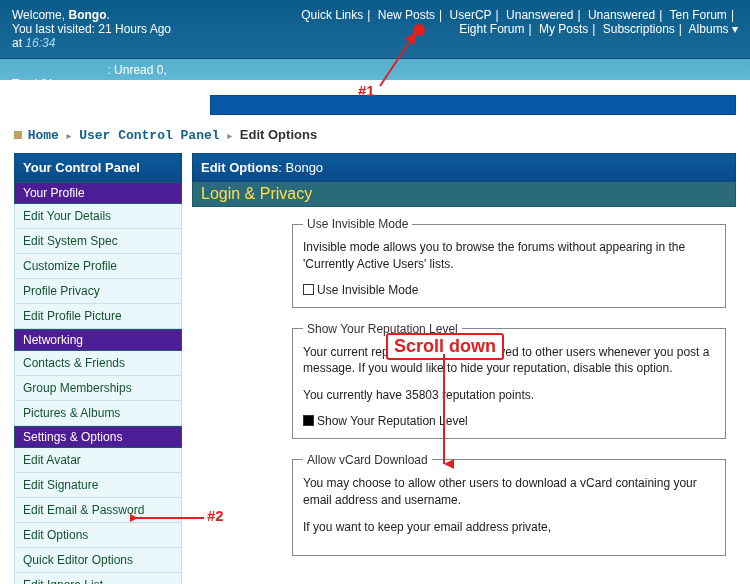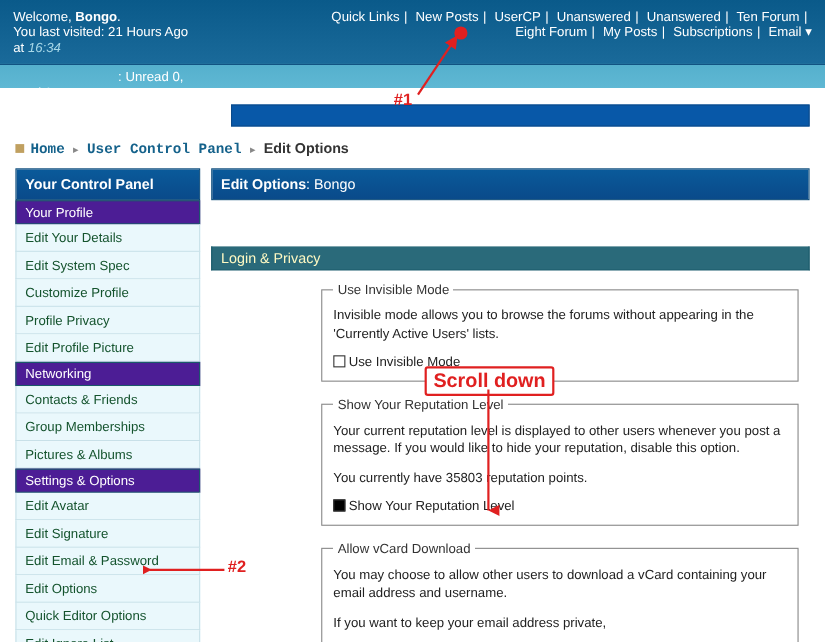--- a/index.html
+++ b/index.html
@@ -19,21 +19,21 @@
 .bc-ico { display: inline-block; width: 8px; height: 8px; background: #c0a060; margin-right: 2px; }
 .bc-arr { color: #888; margin: 0 4px; font-size: 10px; }
 .main { display: flex; padding: 0 14px; gap: 10px; }
 .sidebar { width: 168px; flex-shrink: 0; }
 .sb-header { background: linear-gradient(to bottom, #0a5a9a, #0a4a8a); color: #fff; font-weight: bold; font-size: 13px; padding: 6px 8px; border: 1px solid #0a4a7a; }
 .sb-section { background: #4c1d95; color: #fff; font-size: 12px; padding: 3px 8px; border: 1px solid #1a5a6a; }
 .sb-link { display: block; background: #eaf8fc; color: #14532d; font-size: 12px; padding: 5px 8px; border: 1px solid #c8e0e8; border-top: none; text-decoration: none; cursor: pointer; }
 .content { flex: 1; }
 .ct-header { background: linear-gradient(to bottom, #0a5a9a, #0a4a8a); color: #fff; font-size: 13px; padding: 6px 8px; border: 1px solid #0a4a7a; }
 .ct-header b { font-weight: bold; }
-.ct-section { background: #2a6a7a; color: #fef9c3; font-size: 13px; padding: 3px 8px; border: 1px solid #1a5a6a; border-top: none; margin-top: 42px; }
+.ct-section { background: #2a6a7a; color: #fde047; font-size: 16px; padding: 3px 8px; border: 1px solid #1a5a6a; border-top: none; }
 .ct-body { background: #fff; padding: 10px 10px 10px 100px; }
 fieldset { border: 1px solid #888; padding: 8px 10px 10px; margin-bottom: 14px; font-size: 12px; color: #222; }
 legend { font-size: 12px; padding: 0 4px; color: #333; }
 fieldset p { margin-bottom: 10px; line-height: 1.4; }
 .cb-row { display: flex; align-items: center; gap: 3px; }
 .cb-box { width: 11px; height: 11px; border: 1px solid #333; display: inline-block; }
 .cb-box.checked { background: #000; }
 .annot { position: absolute; pointer-events: none; }
 .annot-label { color: #e02020; font-weight: bold; font-size: 15px; font-family: Arial; }
 .annot-box { border: 2px solid #e02020; background: #fff; color: #e02020; font-weight: bold; font-size: 18px; padding: 1px 6px; border-radius: 3px; font-family: Arial; }
@@ -52,21 +52,21 @@
   <div class="quicklinks">
     <a>Quick Links</a><span class="sep">|</span>
     <a>New Posts</a><span class="sep">|</span>
     <a>UserCP</a><span class="sep">|</span>
     <a>Unanswered</a><span class="sep">|</span>
     <a>Unanswered</a><span class="sep">|</span>
     <a>Ten Forum</a><span class="sep">|</span><br>
     <a>Eight Forum</a><span class="sep">|</span>
     <a>My Posts</a><span class="sep">|</span>
     <a>Subscriptions</a><span class="sep">|</span>
-    <a>Email</a> <span>▾</span>
+    <a>Albums</a> <span>▾</span>
   </div>
 </div>
 
 <div class="unread-row">
   <span style="visibility:hidden">Private Messages</span><span>: Unread 0,</span><br>
   <span>Total 21.</span>
 </div>
 
 <div class="blue-band"></div>
 

